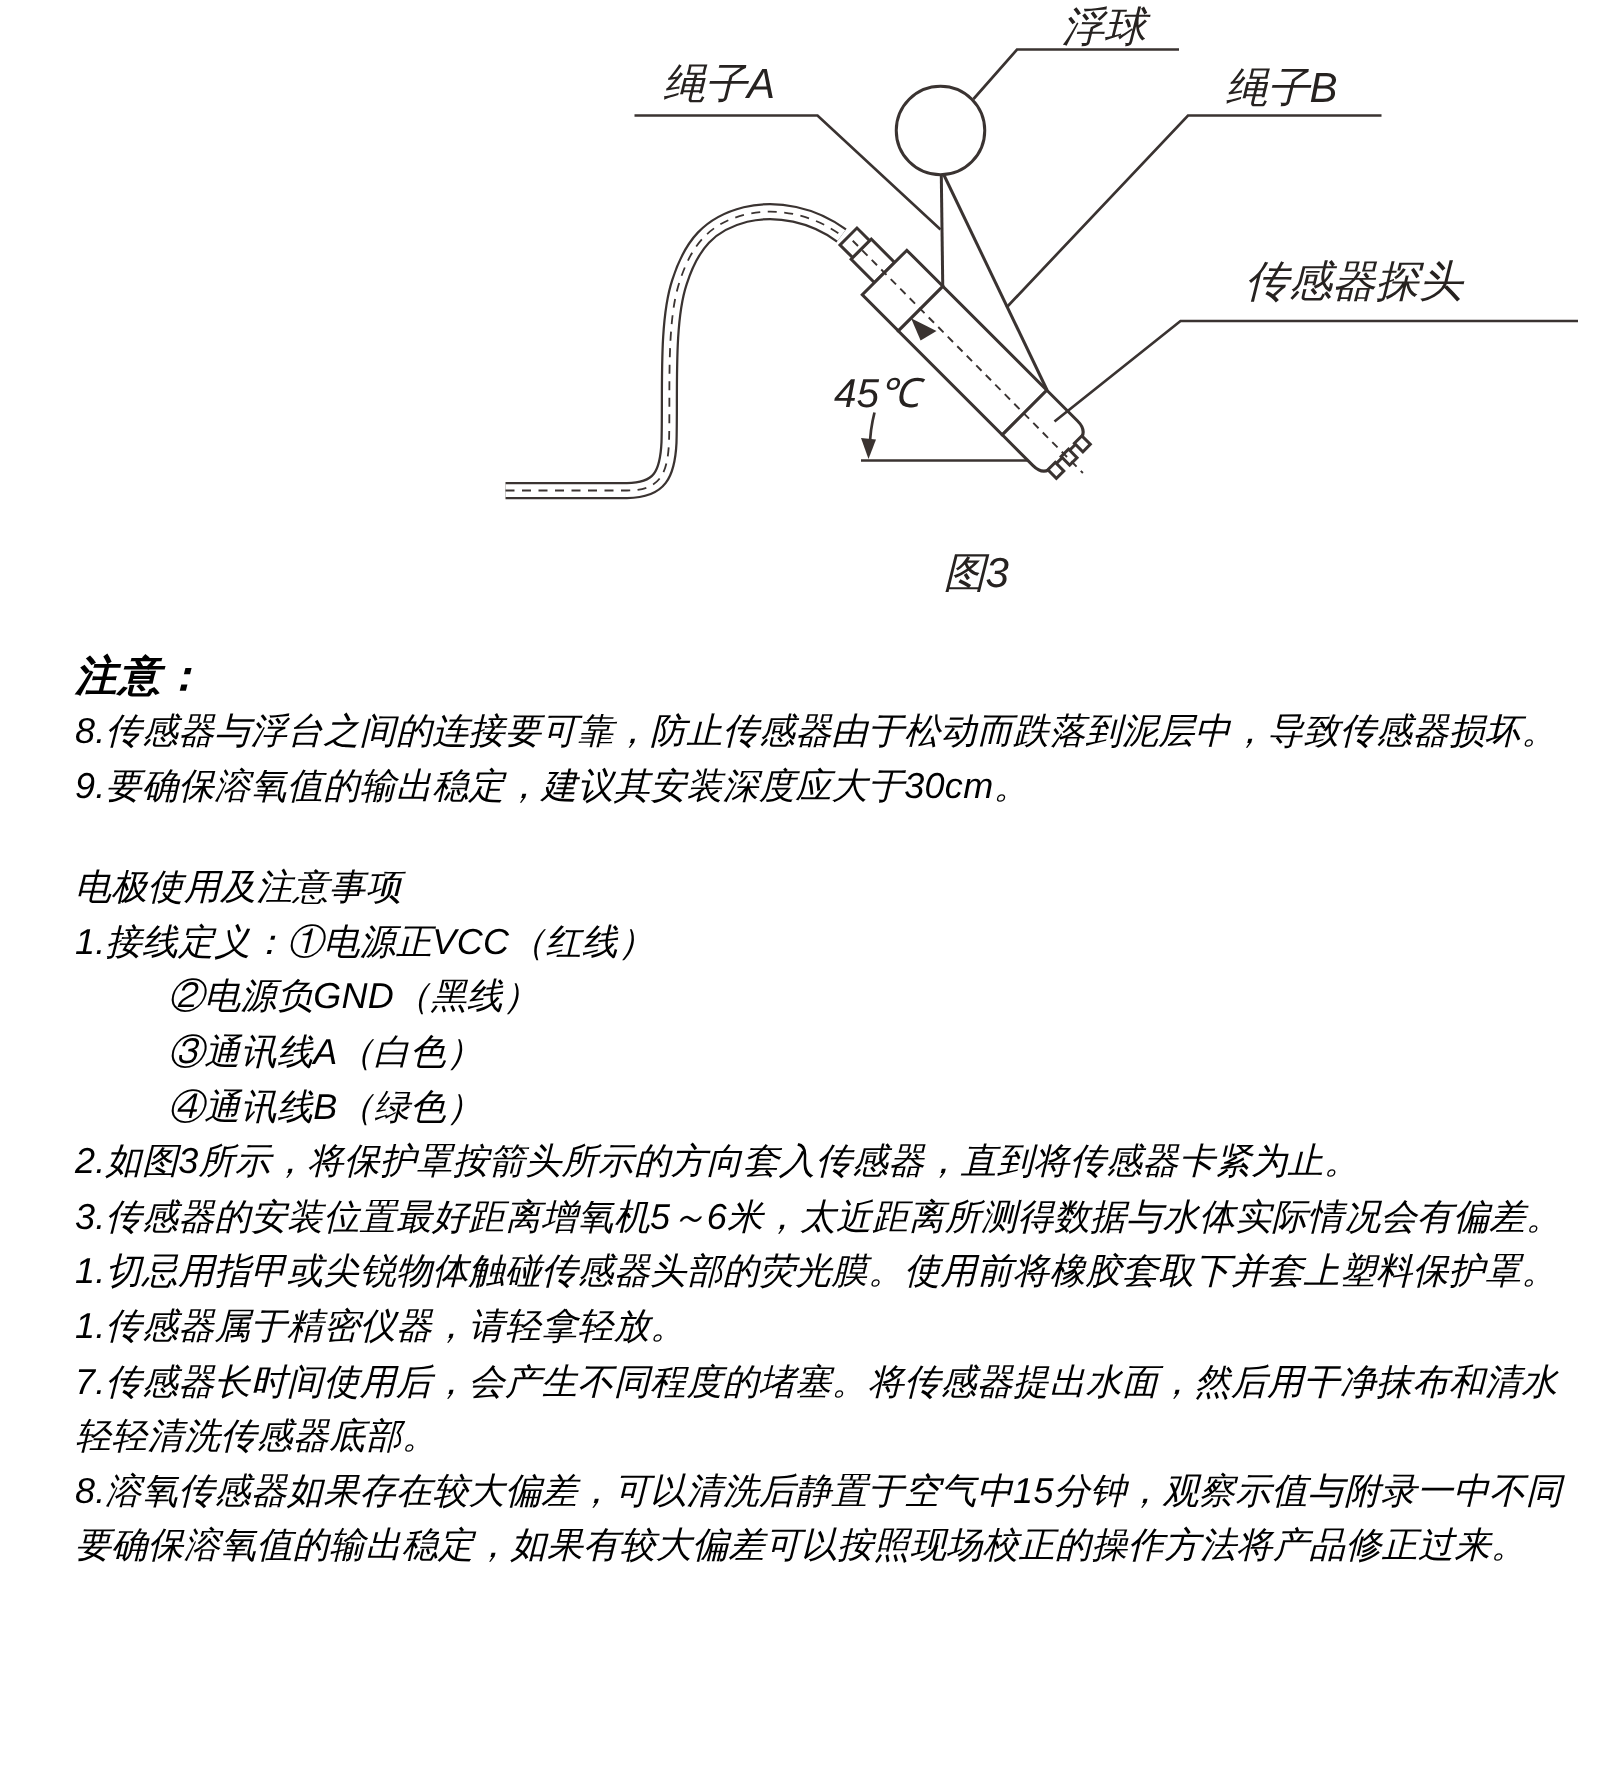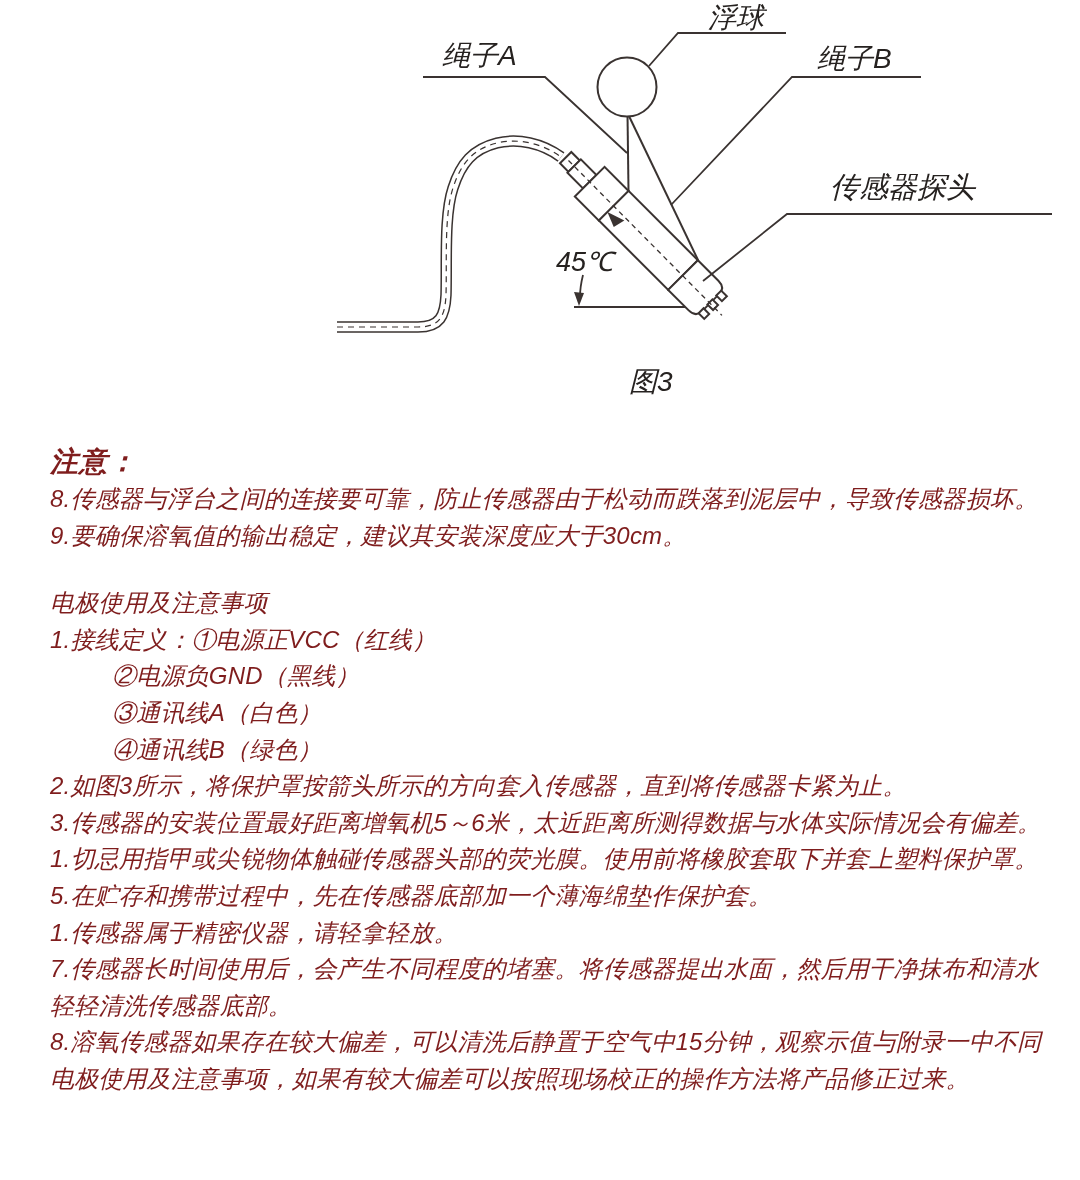--- a/index.html
+++ b/index.html
@@ -1,21 +1,21 @@
 <!DOCTYPE html>
 <html lang="zh"><head>
 <meta charset="utf-8">
 <style>
   html,body{margin:0;padding:0;background:#ffffff;}
   #page{position:relative;width:1080px;height:1180px;background:#ffffff;overflow:hidden;
         font-family:"Liberation Sans",sans-serif;color:#1a1a1a;font-style:italic;}
   #diagram{position:absolute;left:0;top:0;}
   #diagram text{font-family:"Liberation Sans",sans-serif;fill:#262220;}
-  #textblock{position:absolute;left:50px;top:443px;width:1000px;font-size:24px;
-             line-height:36.6px;letter-spacing:.2px;color:#7f1d1d;}
+  #textblock{position:absolute;left:50px;top:432px;width:1000px;font-size:24px;
+             line-height:36.6px;letter-spacing:.2px;color:#000000;}
   .tl{white-space:nowrap;}
   .tl.heading{font-size:28px;font-weight:bold;line-height:38px;letter-spacing:1px;}
   .tl.indent{padding-left:62px;}
   .tl.spacer{height:31px;}
 </style>
 </head>
 <body>
 
 <div id="page">
 
@@ -72,20 +72,19 @@
       <div class="tl">9.要确保溶氧值的输出稳定，建议其安装深度应大于30cm。</div>
       <div class="tl spacer"></div>
       <div class="tl">电极使用及注意事项</div>
       <div class="tl">1.接线定义：①电源正VCC（红线）</div>
       <div class="tl indent">②电源负GND（黑线）</div>
       <div class="tl indent">③通讯线A（白色）</div>
       <div class="tl indent">④通讯线B（绿色）</div>
       <div class="tl">2.如图3所示，将保护罩按箭头所示的方向套入传感器，直到将传感器卡紧为止。</div>
       <div class="tl">3.传感器的安装位置最好距离增氧机5～6米，太近距离所测得数据与水体实际情况会有偏差。</div>
       <div class="tl">1.切忌用指甲或尖锐物体触碰传感器头部的荧光膜。使用前将橡胶套取下并套上塑料保护罩。</div>
-      <div class="tl">5.在贮存和携带过程中，先在传感器底部加一个薄海绵垫作保护套。</div>
       <div class="tl">1.传感器属于精密仪器，请轻拿轻放。</div>
       <div class="tl">7.传感器长时间使用后，会产生不同程度的堵塞。将传感器提出水面，然后用干净抹布和清水</div>
       <div class="tl">轻轻清洗传感器底部。</div>
       <div class="tl">8.溶氧传感器如果存在较大偏差，可以清洗后静置于空气中15分钟，观察示值与附录一中不同</div>
-      <div class="tl">电极使用及注意事项，如果有较大偏差可以按照现场校正的操作方法将产品修正过来。</div>
+      <div class="tl">要确保溶氧值的输出稳定，如果有较大偏差可以按照现场校正的操作方法将产品修正过来。</div>
     </div>
 </div>
 
 </body></html>

